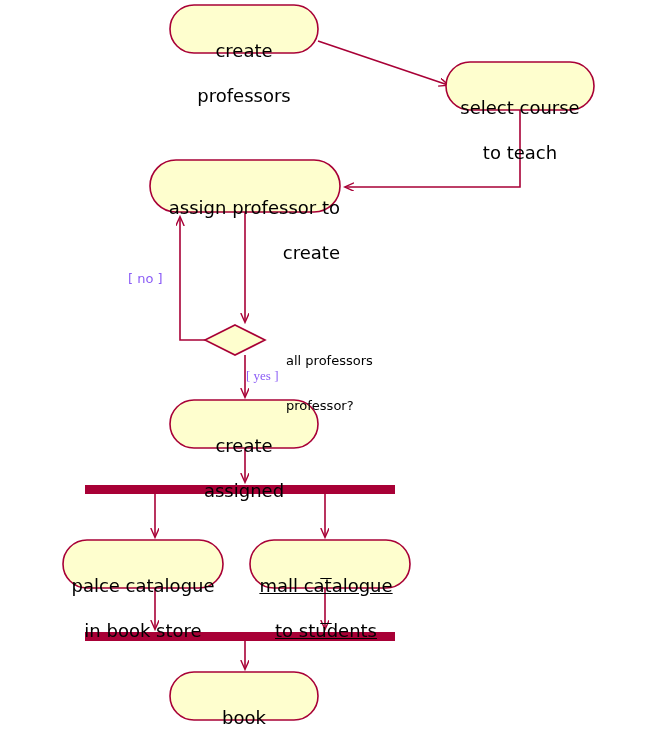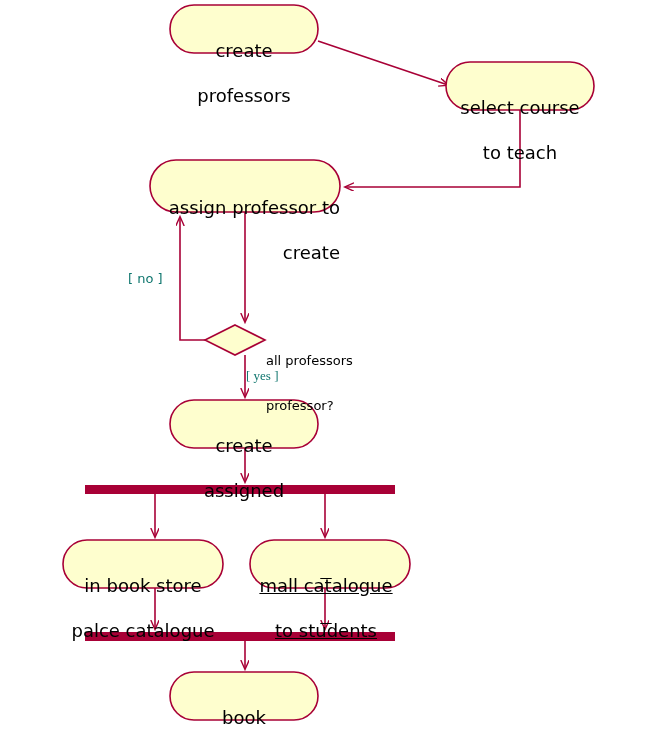--- a/index.html
+++ b/index.html
@@ -26,35 +26,36 @@
     text-align: center;
     color: #000000;
     font-size: 18px;
     line-height: 15px;
     font-family: "DejaVu Sans", sans-serif;
     white-space: pre;
     pointer-events: none;
   }
   .guard-label {
     position: absolute;
-    color: #0f766e;
+    color: #8b5cf6;
     font-size: 13px;
     line-height: 15px;
     font-family: "DejaVu Sans", sans-serif;
     white-space: pre;
     pointer-events: none;
   }
   .decision-label {
     position: absolute;
     color: #000000;
     font-size: 13px;
     line-height: 15px;
     font-family: "DejaVu Sans", sans-serif;
     white-space: pre;
     pointer-events: none;
+    margin-left: 20px;
   }
 </style>
 </head>
 <body>
 
 <svg id="diagram-canvas" viewBox="0 0 669 735" xmlns="http://www.w3.org/2000/svg">
 
   <defs>
     <marker id="arrowhead" markerWidth="11" markerHeight="11" refX="9" refY="4.2" orient="auto" markerUnits="userSpaceOnUse">
       <path d="M0,0 L9.5,4.2 L0,8.4" fill="none" stroke="#A80036" stroke-width="1.4"></path>
@@ -133,22 +134,22 @@
 <div class="guard-label" style="left:128px; top:271px;">[ no ]</div>
 
 <div class="guard-label" style="left:246px; top:368px;font-family:Liberation Serif, serif;">[ yes ]</div>
 
 <div class="node-label" style="left:170px; top:408px; width:148px;">
   <div>create</div>
   <div>assigned</div>
 </div>
 
 <div class="node-label" style="left:63px; top:548px; width:160px;">
+  <div>palce catalogue</div>
   <div>in book store</div>
-  <div>palce catalogue</div>
 </div>
 
 <div class="node-label" style="left:246px; top:548px; width:160px;text-decoration:underline;">
   <div>mall catalogue</div>
   <div>to students</div>
 </div>
 
 <div class="node-label" style="left:170px; top:680px; width:148px;">
   <div>book</div>
   

